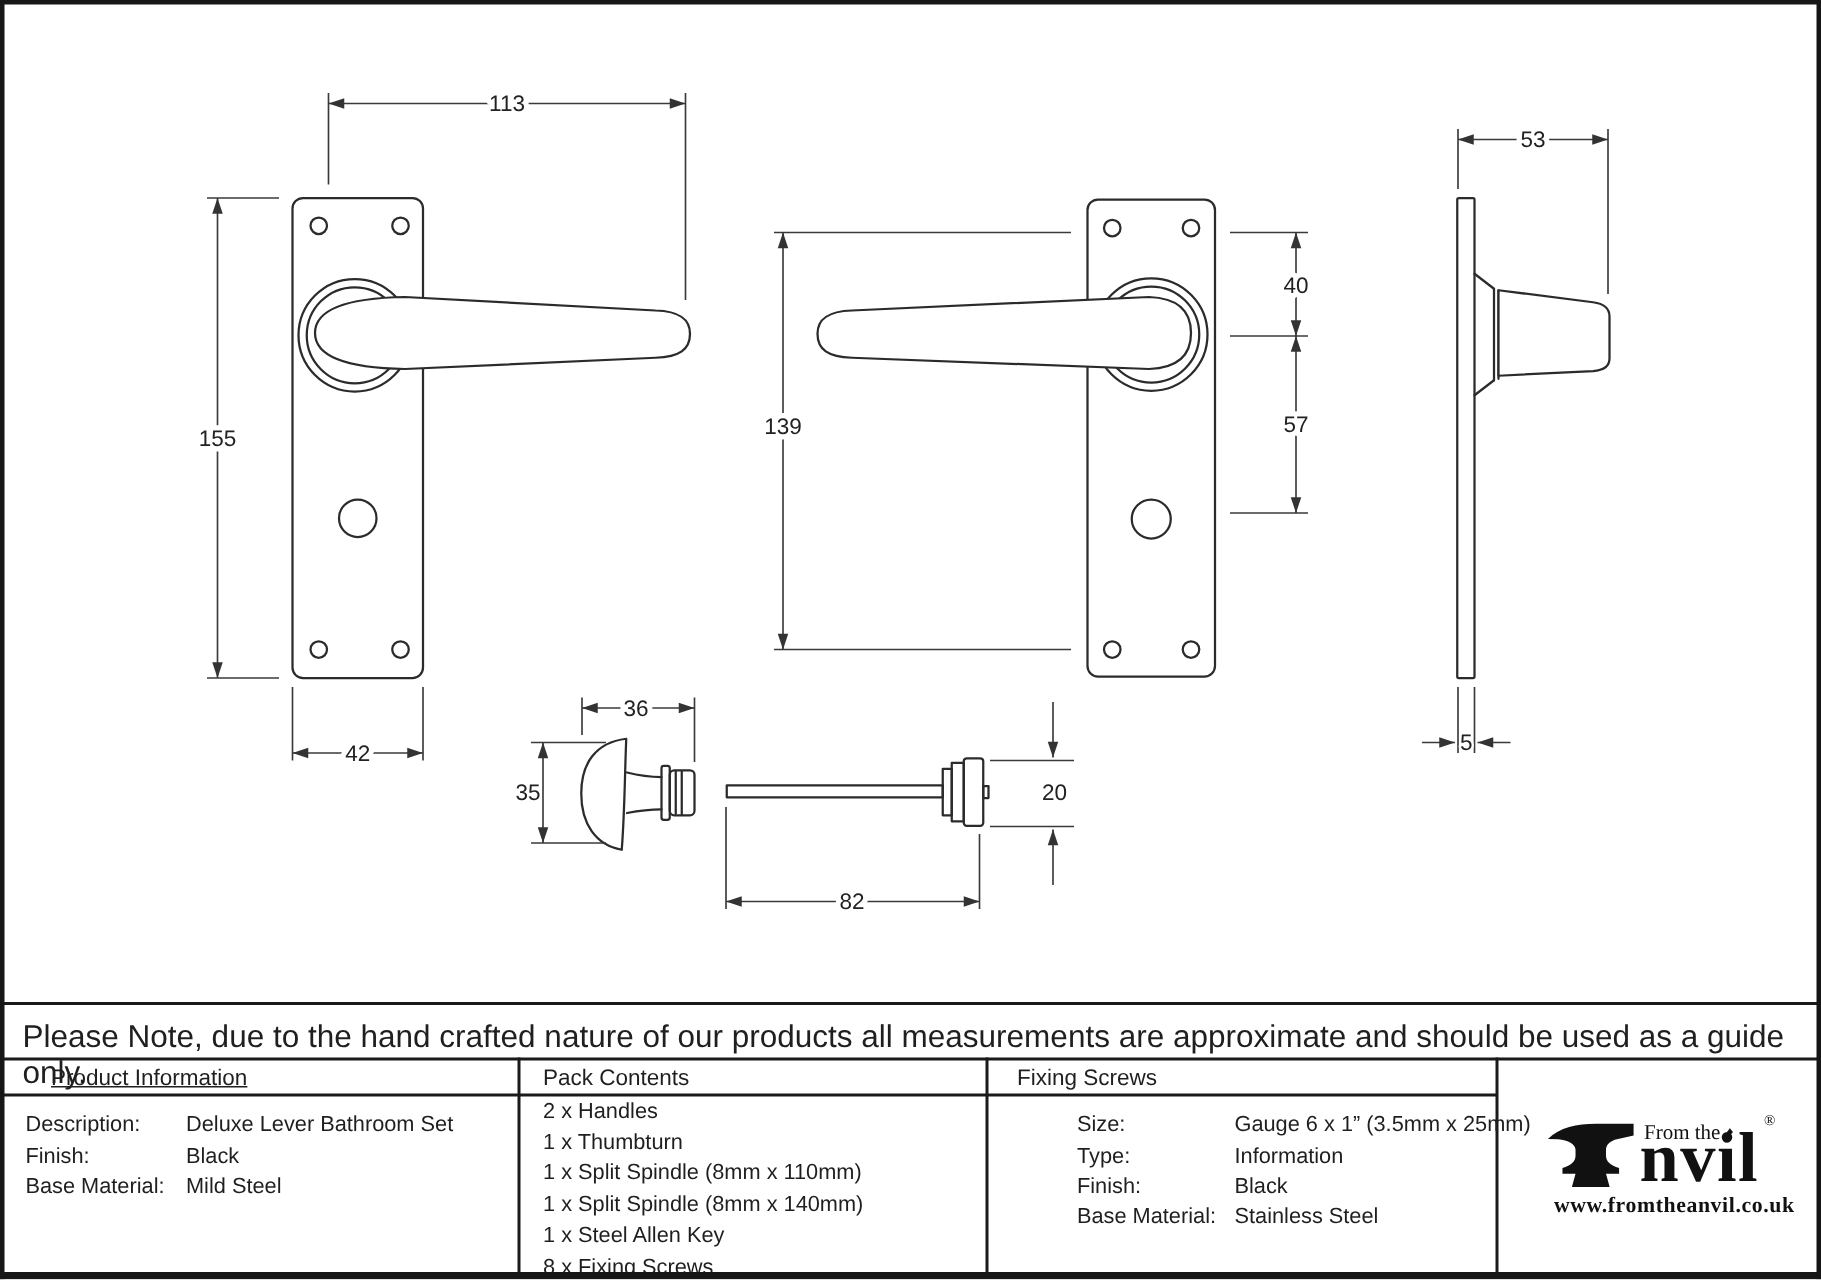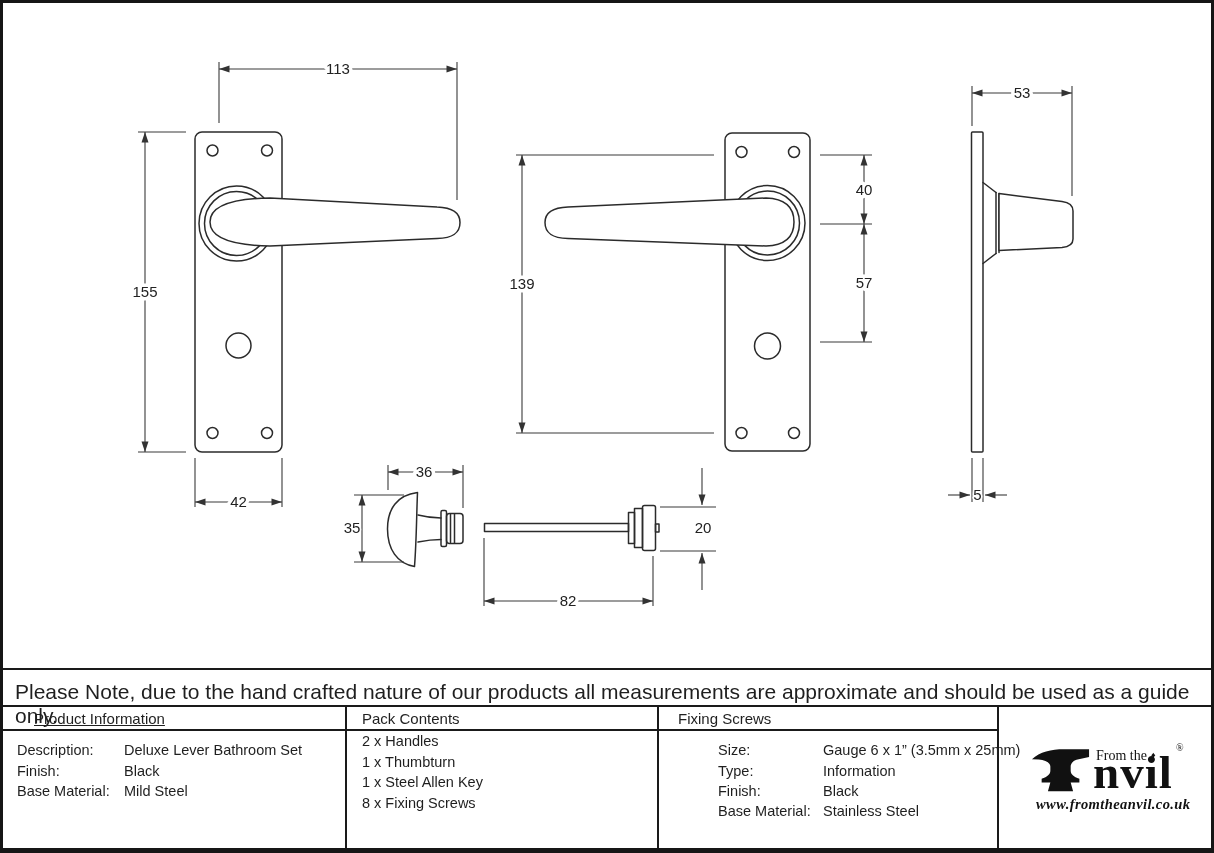--- a/index.html
+++ b/index.html
@@ -23,21 +23,21 @@
   .list{position:absolute;left:362px;top:731px;font-size:14.5px;line-height:20.7px;color:#1f1f1f;}
   .fix .lbl{width:105px;}
   .logo-prefix{position:absolute;left:1096px;top:748px;font-family:"Liberation Serif",serif;
                font-size:14px;color:#111;}
   .logo-diamond{font-size:9px;vertical-align:2px;padding-left:4px;}
   .logo-name{position:absolute;left:1093px;top:749px;font-family:"Liberation Serif",serif;
              font-size:47px;font-weight:700;color:#111;line-height:46px;letter-spacing:1px;}
   .logo-reg{position:absolute;left:1176px;top:742px;font-family:"Liberation Serif",serif;
             font-size:10px;color:#111;}
   .logo-site{position:absolute;left:1036px;top:796px;font-family:"Liberation Serif",serif;
-             font-style:italic;font-weight:700;font-size:14.5px;color:#111;letter-spacing:0.4px;}
+             font-weight:700;font-size:14.5px;color:#111;letter-spacing:0.4px;}
 </style>
 </head>
 <body>
 
 <div class="page">
 
   <svg width="1214" height="670" viewBox="0 0 1214 670" style="position:absolute;left:0;top:0;">
     <defs>
       <marker id="arr" markerUnits="userSpaceOnUse" markerWidth="12" markerHeight="9" refX="11" refY="4" orient="auto-start-reverse">
         <path d="M0.5,0.5 L11,4 L0.5,7.5 Z" fill="#333"></path>
@@ -178,20 +178,22 @@
     </div>
     <div class="row">
       <span class="lbl">Base Material:</span>
       <span>Mild Steel</span>
     </div>
   </div>
 
   <div class="list">
     <div>2 x Handles</div>
     <div>1 x Thumbturn</div>
+    <div>1 x Split Spindle (8mm x 110mm)</div>
+    <div>1 x Split Spindle (8mm x 140mm)</div>
     <div>1 x Steel Allen Key</div>
     <div>8 x Fixing Screws</div>
   </div>
 
   <div class="kv fix" style="left:718px;top:740px;width:315px;">
     <div class="row">
       <span class="lbl">Size:</span>
       <span>Gauge 6 x 1” (3.5mm x 25mm)</span>
     </div>
     <div class="row">

